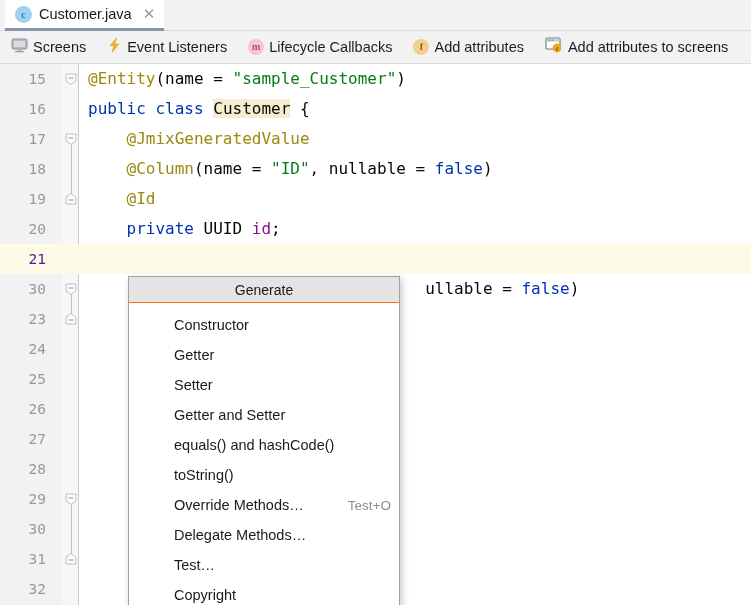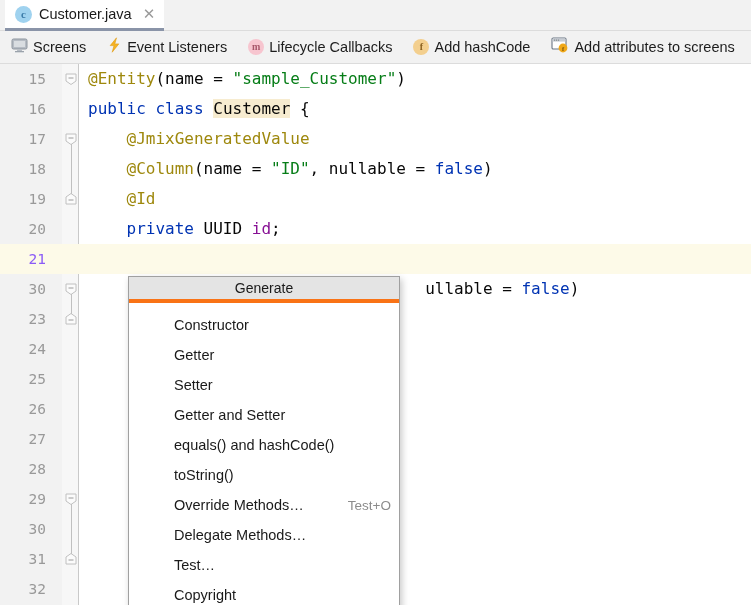--- a/index.html
+++ b/index.html
@@ -139,21 +139,21 @@
     position: absolute;
     left: 0; top: 0;
     width: 46px;
     text-align: right;
     font-family: "DejaVu Sans Mono", monospace;
     font-size: 14.5px;
     color: #999999;
     line-height: 30px;
   }
   .caret-row { background: #fdfae8; }
-  .caret-row .lineno { color: #8b5cf6; }
+  .caret-row .lineno { color: #4c1d95; }
   .caret-row .gut-bg { background: #fdfae8; }
 
   .gut-bg {
     position: absolute;
     left: 0; top: 0;
     width: 62px; height: 30px;
   }
 
   .code {
     position: absolute;
@@ -193,21 +193,21 @@
     left: 128px; top: 276px;
     width: 272px;
     background: #ffffff;
     border: 1px solid #a0a0a0;
     box-sizing: border-box;
     box-shadow: 2px 3px 7px rgba(0,0,0,0.22);
   }
   .popup-title {
     height: 26px;
     background: #e4e4e4;
-    border-bottom: 4px solid #f97316;
+    border-bottom: 1px solid #f97316;
     display: flex;
     align-items: center;
     justify-content: center;
     font-size: 14px;
     color: #1a1a1a;
     box-sizing: border-box;
   }
   .popup-list { padding: 4px 0 0 0; }
   .popup-item {
     height: 30px;
@@ -265,21 +265,21 @@
       <span class="tb-label">Event Listeners</span>
     </div>
 
     <div class="tb-item">
       <span class="ico ico-badge badge-m">m</span>
       <span class="tb-label">Lifecycle Callbacks</span>
     </div>
 
     <div class="tb-item">
       <span class="ico ico-badge badge-f">f</span>
-      <span class="tb-label">Add hashCode</span>
+      <span class="tb-label">Add attributes</span>
     </div>
 
     <div class="tb-item">
       <span class="ico">
         <svg width="18" height="16" viewBox="0 0 18 16">
           <rect x="1" y="1" width="14" height="11" rx="1.2" fill="#ffffff" stroke="#6b7684" stroke-width="1.1"></rect>
           <rect x="1.6" y="1.6" width="12.8" height="3" fill="#c9ced4"></rect>
           <circle cx="3.6" cy="3.1" r="0.7" fill="#70797f"></circle>
           <circle cx="5.6" cy="3.1" r="0.7" fill="#70797f"></circle>
           <circle cx="7.6" cy="3.1" r="0.7" fill="#70797f"></circle>

